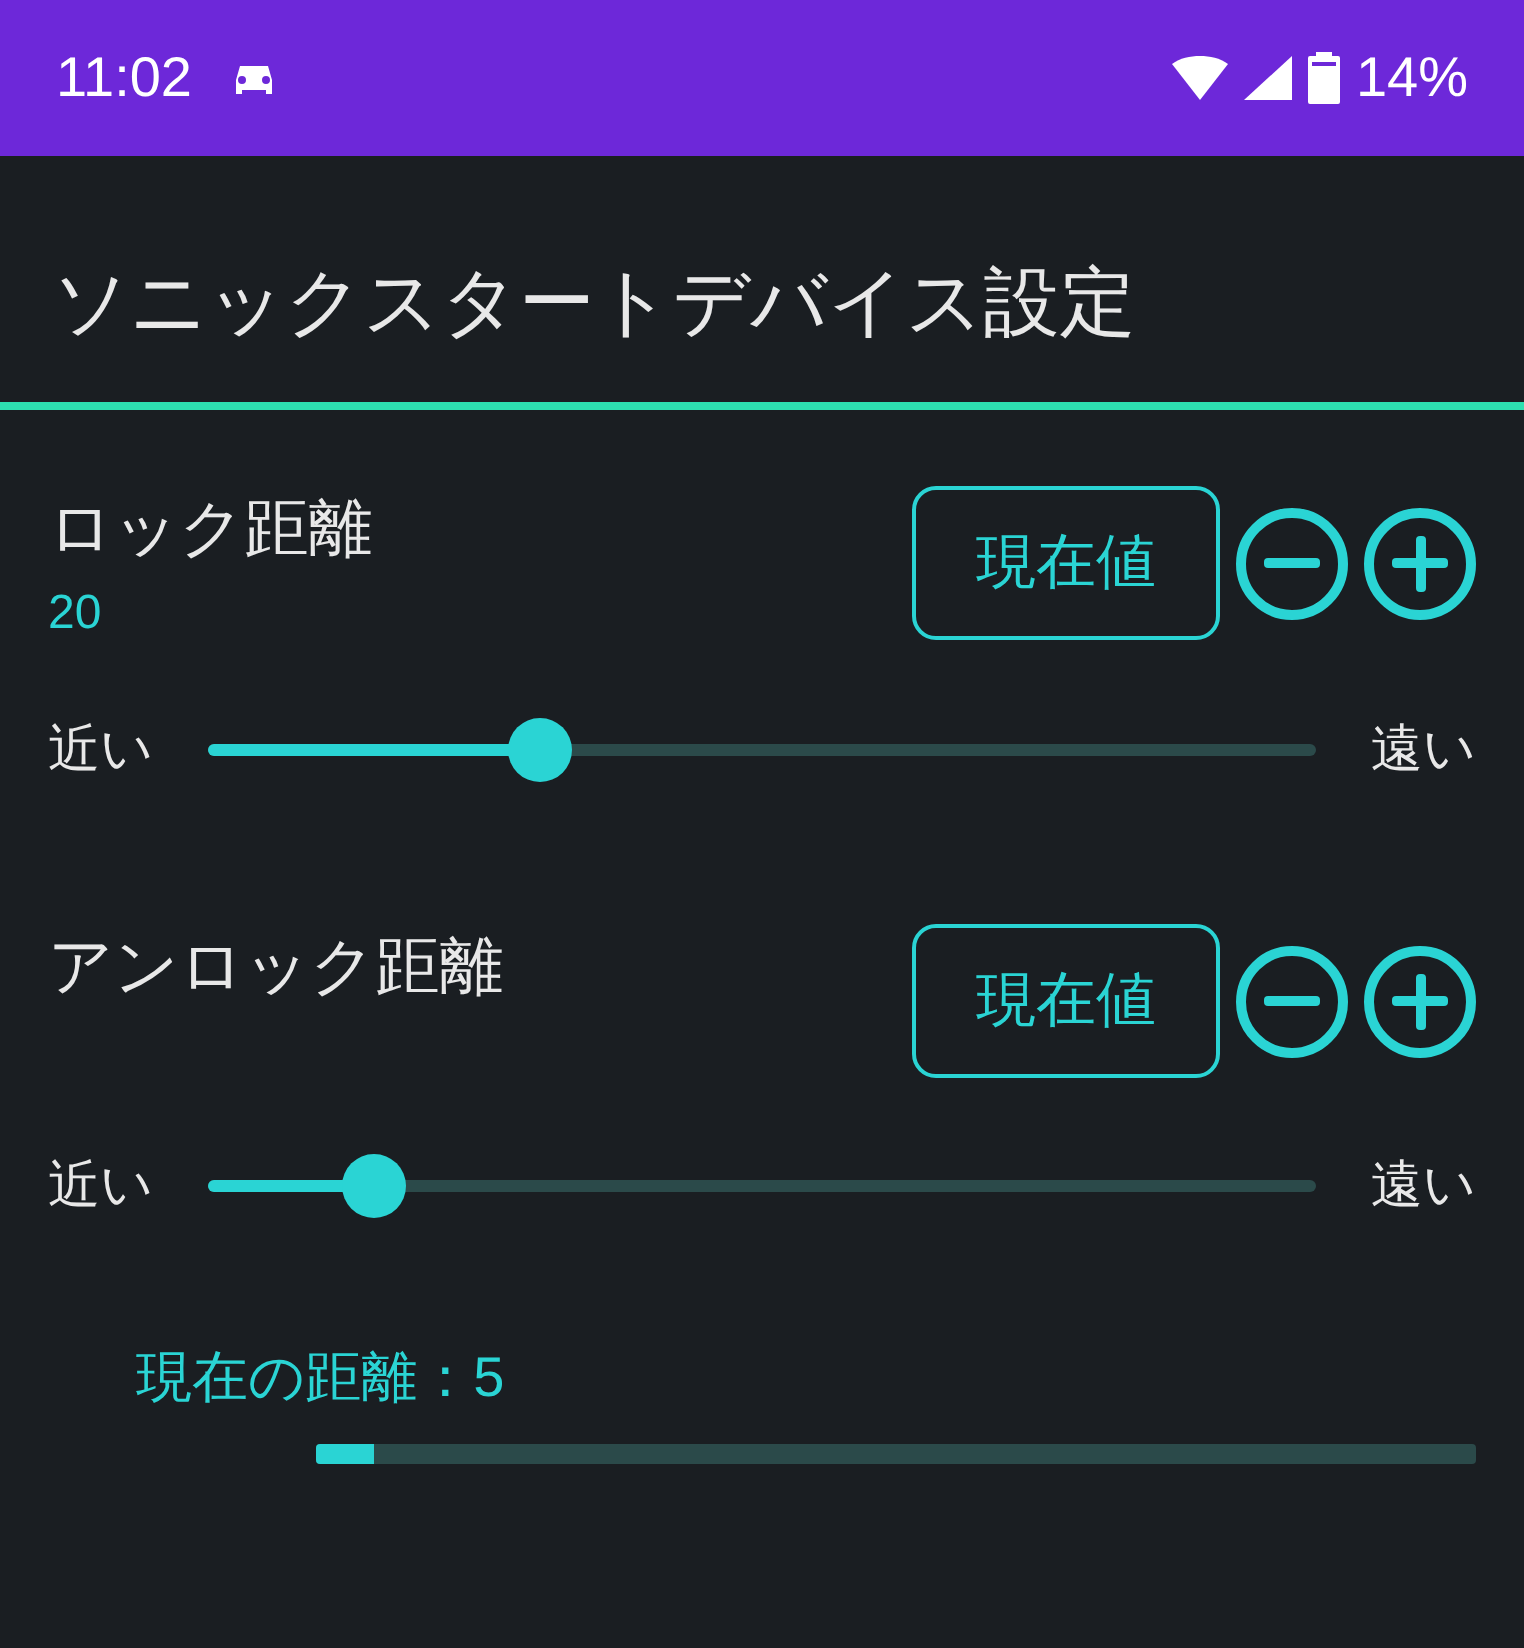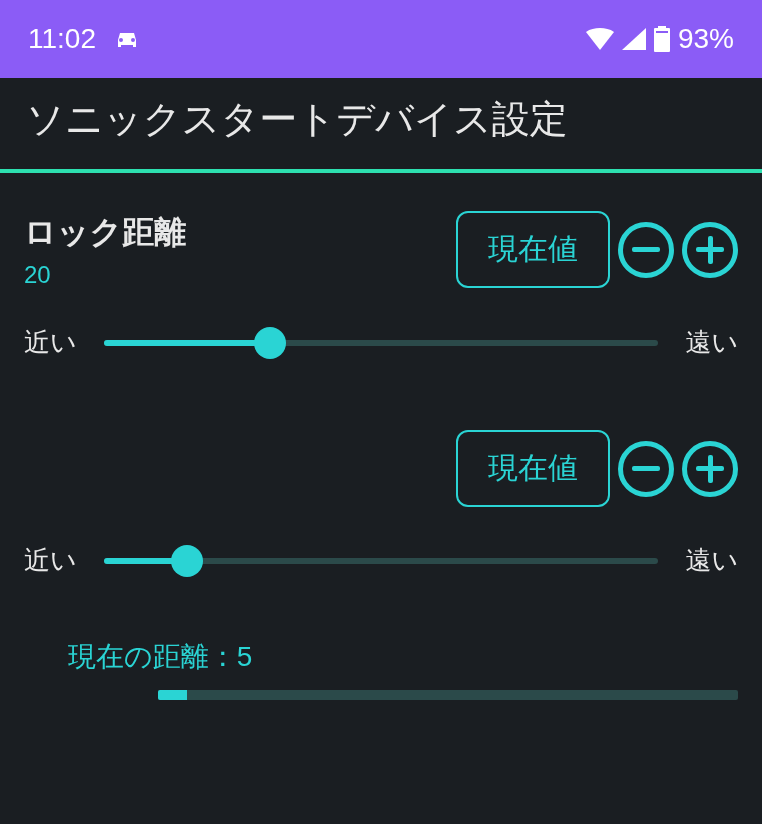--- a/index.html
+++ b/index.html
@@ -6,35 +6,35 @@
 body {
   width: 762px;
   height: 824px;
   background: #1a1e22;
   font-family: sans-serif;
   color: #fff;
   overflow: hidden;
 }
 .status-bar {
   height: 78px;
-  background: #8b5cf6;
+  background: #6d28d9;
   display: flex;
   align-items: center;
   justify-content: space-between;
   padding: 0 28px;
   color: #fff;
   font-size: 28px;
   font-weight: 500;
 }
 .status-left { display: flex; align-items: center; gap: 18px; }
 .status-right { display: flex; align-items: center; gap: 8px; }
 .status-icon { display: inline-flex; align-items: center; }
 
 .page-title {
-  padding: 16px 26px 24px;
+  padding: 48px 26px 24px;
   font-size: 38px;
   font-weight: 400;
   color: #e8e8e8;
 }
 .title-underline {
   height: 4px;
   background: linear-gradient(to right, #2de0b0, #2de0b0);
 }
 
 .section {
@@ -42,21 +42,20 @@
 }
 .section-header {
   display: flex;
   align-items: flex-start;
   justify-content: space-between;
 }
 .section-label-group { display: flex; flex-direction: column; gap: 6px; }
 .section-label {
   font-size: 32px;
   color: #e8e8e8;
-  font-weight: bold;
 }
 .section-value {
   font-size: 24px;
   color: #2ad4d4;
 }
 .section-controls {
   display: flex;
   align-items: center;
   gap: 8px;
 }
@@ -175,21 +174,21 @@
       <svg width="24" height="22" viewBox="0 0 24 22">
           <path fill="#fff" d="M0 22L24 0v22H0z"></path>
         </svg>
     </span>
     <span class="status-icon">
       <svg width="16" height="26" viewBox="0 0 16 26">
           <path fill="#fff" d="M4 0h8v2h3a1 1 0 011 1v22a1 1 0 01-1 1H1a1 1 0 01-1-1V3a1 1 0 011-1h3V0zm-2 5v19h12V5H2z"></path>
           <rect fill="#fff" x="2" y="7" width="12" height="17"></rect>
         </svg>
     </span>
-    <span>93%</span>
+    <span>14%</span>
   </div>
 </div>
 
 <div class="page-title">ソニックスタートデバイス設定</div>
 <div class="title-underline"></div>
 
 <div class="section">
   <div class="section-header">
     <div class="section-label-group">
       <div class="section-label">ロック距離</div>
@@ -213,20 +212,21 @@
       <div class="track-fill" style="width:30%"></div>
       <div class="thumb" style="left:30%"></div>
     </div>
     <div class="slider-label right">遠い</div>
   </div>
 </div>
 
 <div class="section" style="padding-top:70px">
   <div class="section-header">
     <div class="section-label-group">
+      <div class="section-label">アンロック距離</div>
     </div>
     <div class="section-controls">
       <button class="current-btn">現在値</button>
       <button class="circle-btn">
           <span class="bar-h"></span>
         </button>
       <button class="circle-btn">
           <span class="bar-h"></span>
           <span class="bar-v"></span>
         </button>

